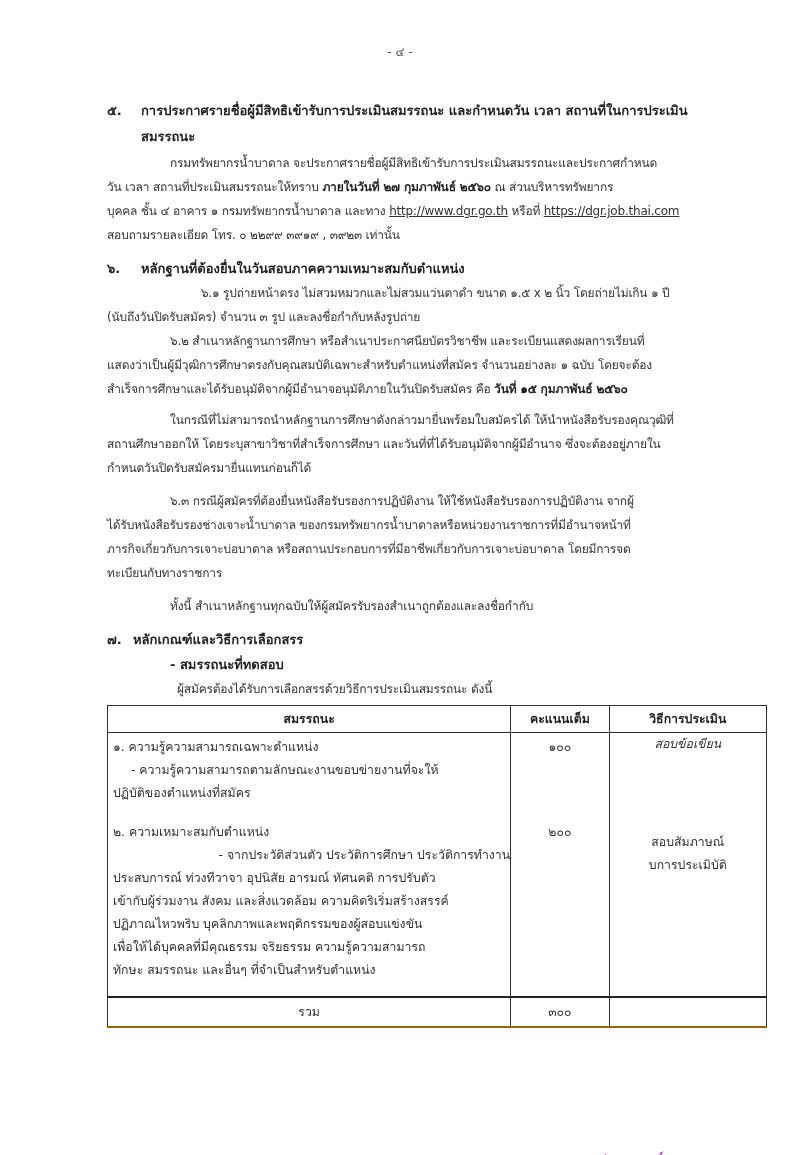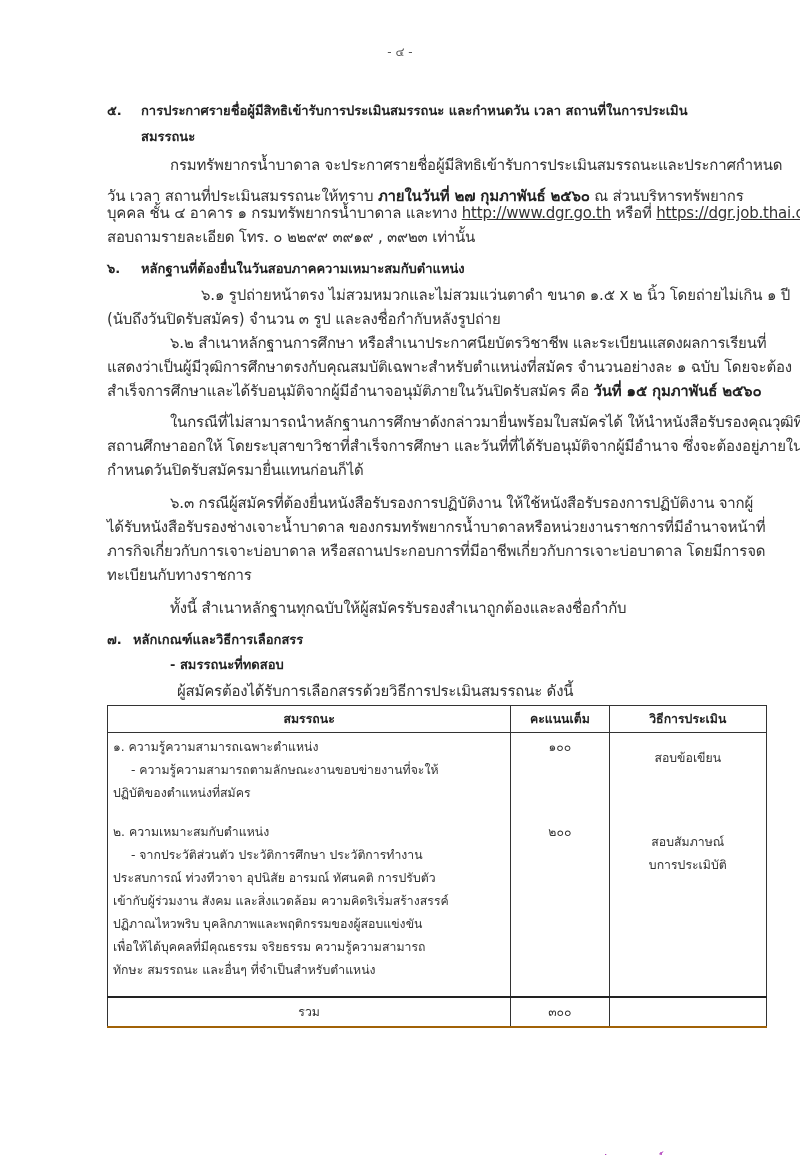--- a/index.html
+++ b/index.html
@@ -5,21 +5,21 @@
     html, body { margin: 0; padding: 0; background: #ffffff; }
     body {
       width: 800px; height: 1155px; position: relative; overflow: hidden;
       font-family: "DejaVu Sans", sans-serif; color: #2b2b2b;
       font-size: 12.5px;
     }
     .abs { position: absolute; white-space: nowrap; }
     .page-num { left: 0; width: 800px; top: 42px; text-align: center; font-size: 12px; color: #555; }
     .sec-title { font-weight: bold; font-size: 13px; color: #222; }
     .sec-num { display: inline-block; width: 34px; }
-    .line { font-size: 15px; color: #333; letter-spacing: -0.2px; }
+    .line { font-size: 12px; color: #333; letter-spacing: -0.2px; }
     .bold { font-weight: bold; color: #222; }
     .link { text-decoration: underline; margin-top: 36px; }
     .indent1 { left: 170px; }
     .left { left: 107px; }
     table.comp {
       position: absolute; left: 107px; top: 705px; width: 660px;
       border-collapse: collapse; font-size: 12.3px; color: #333;
     }
     table.comp td, table.comp th {
       border: 1px solid #333; vertical-align: top; padding: 0;
@@ -39,21 +39,21 @@
 <div>
 
   <div class="abs page-num">- ๔ -</div>
 
   <div class="abs sec-title" style="left:107px; top:100px;">
     <span class="sec-num">๕.</span><span>การประกาศรายชื่อผู้มีสิทธิเข้ารับการประเมินสมรรถนะ และกำหนดวัน เวลา สถานที่ในการประเมิน</span>
   </div>
   <div class="abs sec-title" style="left:141px; top:126px;">สมรรถนะ</div>
 
   <div class="abs line indent1" style="top:153px;">กรมทรัพยากรน้ำบาดาล จะประกาศรายชื่อผู้มีสิทธิเข้ารับการประเมินสมรรถนะและประกาศกำหนด</div>
-  <div class="abs line left" style="top:177px;margin-top:7px;">
+  <div class="abs line left" style="top:177px;">
     <span>วัน เวลา สถานที่ประเมินสมรรถนะให้ทราบ </span><span class="bold">ภายในวันที่ ๒๗ กุมภาพันธ์ ๒๕๖๐</span><span> ณ ส่วนบริหารทรัพยากร</span>
   </div>
   <div class="abs line left" style="top:201px;">
     <span>บุคคล ชั้น ๔ อาคาร ๑ กรมทรัพยากรน้ำบาดาล และทาง </span><span class="link">http://www.dgr.go.th</span><span> หรือที่ </span><span class="link">https://dgr.job.thai.com</span>
   </div>
   <div class="abs line left" style="top:225px;">สอบถามรายละเอียด โทร. ๐ ๒๒๙๙ ๓๙๑๙ , ๓๙๒๓   เท่านั้น</div>
 
   <div class="abs sec-title" style="left:107px; top:258px;">
     <span class="sec-num">๖.</span><span>หลักฐานที่ต้องยื่นในวันสอบภาคความเหมาะสมกับตำแหน่ง</span>
   </div>
@@ -92,28 +92,28 @@
     </tr>
     <tr>
       <td class="c1 pad cell-lines" style="border-bottom:none; padding-top:3px; padding-bottom:10px;">
         <div>๑. ความรู้ความสามารถเฉพาะตำแหน่ง</div>
         <div style="padding-left:18px;">     - ความรู้ความสามารถตามลักษณะงานขอบข่ายงานที่จะให้</div>
         <div>ปฏิบัติของตำแหน่งที่สมัคร</div>
       </td>
       <td class="c2 cell-lines" style="border-bottom:none; padding-top:3px;">
         <div>๑๐๐</div>
       </td>
-      <td class="c3 cell-lines" style="border-bottom:none; padding-top:14px;">
+      <td class="c3 cell-lines" style="border-bottom:none; padding-top:0;font-style:italic;">
         <div>สอบข้อเขียน</div>
       </td>
     </tr>
     <tr>
       <td class="c1 pad cell-lines" style="border-top:none; padding-top:6px; padding-bottom:14px;">
         <div>๒. ความเหมาะสมกับตำแหน่ง</div>
-        <div style="padding-left:18px;">     - จากประวัติส่วนตัว ประวัติการศึกษา ประวัติการทำงาน</div>
+        <div style="padding-left:18px;text-align:right;">     - จากประวัติส่วนตัว ประวัติการศึกษา ประวัติการทำงาน</div>
         <div>ประสบการณ์ ท่วงทีวาจา อุปนิสัย อารมณ์ ทัศนคติ การปรับตัว</div>
         <div>เข้ากับผู้ร่วมงาน สังคม และสิ่งแวดล้อม ความคิดริเริ่มสร้างสรรค์</div>
         <div>ปฏิภาณไหวพริบ บุคลิกภาพและพฤติกรรมของผู้สอบแข่งขัน</div>
         <div>เพื่อให้ได้บุคคลที่มีคุณธรรม จริยธรรม ความรู้ความสามารถ</div>
         <div>ทักษะ สมรรถนะ และอื่นๆ ที่จำเป็นสำหรับตำแหน่ง</div>
       </td>
       <td class="c2 cell-lines" style="border-top:none; padding-top:6px;">
         <div>๒๐๐</div>
       </td>
       <td class="c3 cell-lines" style="border-top:none; padding-top:16px;">

